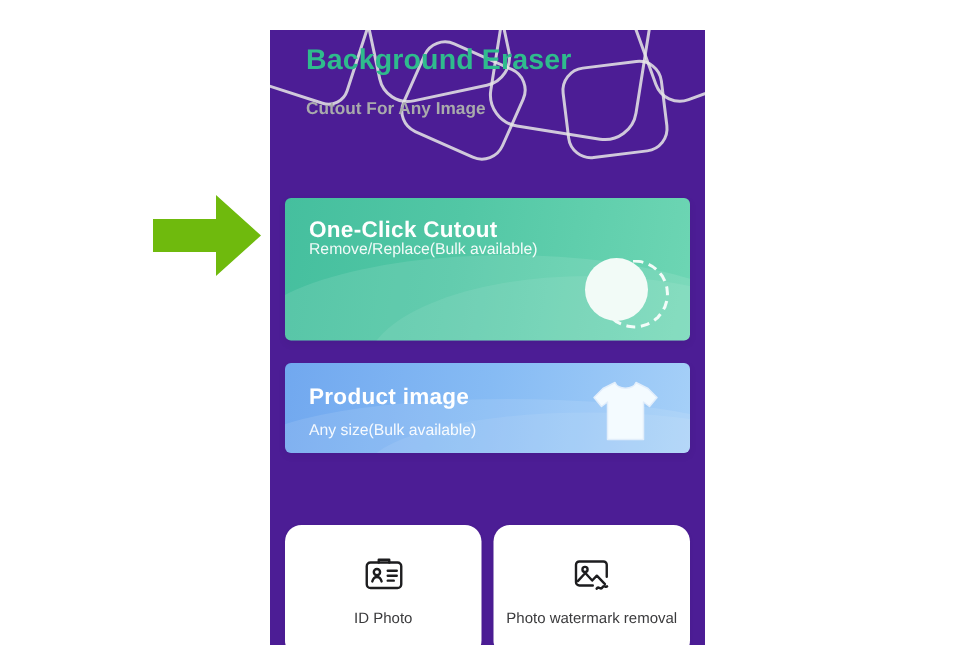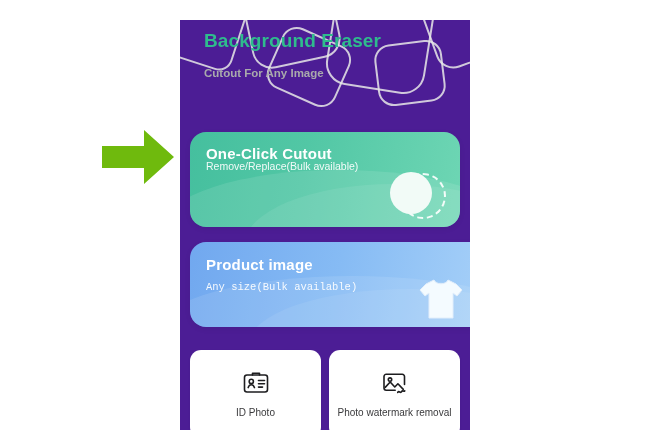--- a/index.html
+++ b/index.html
@@ -71,34 +71,33 @@
     margin: 10px 0 0 0;
     white-space: nowrap;
     font-weight: bold;
   }
 
   
   .card {
     position: absolute;
     left: 10px;
     width: 270px;
-    border-radius: 16px;
+    border-radius: 4px;
     overflow: hidden;
     box-shadow: 0 2px 6px rgba(0,0,0,.06);
   }
   .card-green {
     top: 112px;
     height: 95px;
     background: linear-gradient(100deg, #45bf9e 0%, #52c7a5 42%, #6ed6b4 100%);
   }
   .card-blue {
     top: 222px;
-    height: 85px;
+    height: 60px;
     background: linear-gradient(100deg, #71a8ef 0%, #86bbf4 50%, #a6d0f8 100%);
-    padding-left: 24px;
   }
   
   .swoosh {
     position: absolute;
     left: -10%;
     bottom: -60%;
     width: 130%;
     height: 120%;
     border-radius: 50%;
     background: rgba(255,255,255,.10);
@@ -127,21 +126,21 @@
   }
   .card-sub {
     position: absolute;
     left: 16px;
     top: 28px;
     font-size: 10.5px;
     color: rgba(255,255,255,.92);
     white-space: nowrap;
   }
   .card-blue .card-title { top: 14px; }
-  .card-blue .card-sub   { top: 39px; font-family: Liberation Mono, monospace; }
+  .card-blue .card-sub   { top: 39px; }
 
   
   .cutout-art {
     position: absolute;
     right: 12px;
     bottom: 2px;
     width: 66px;
     height: 58px;
   }
   .cutout-dashed {

